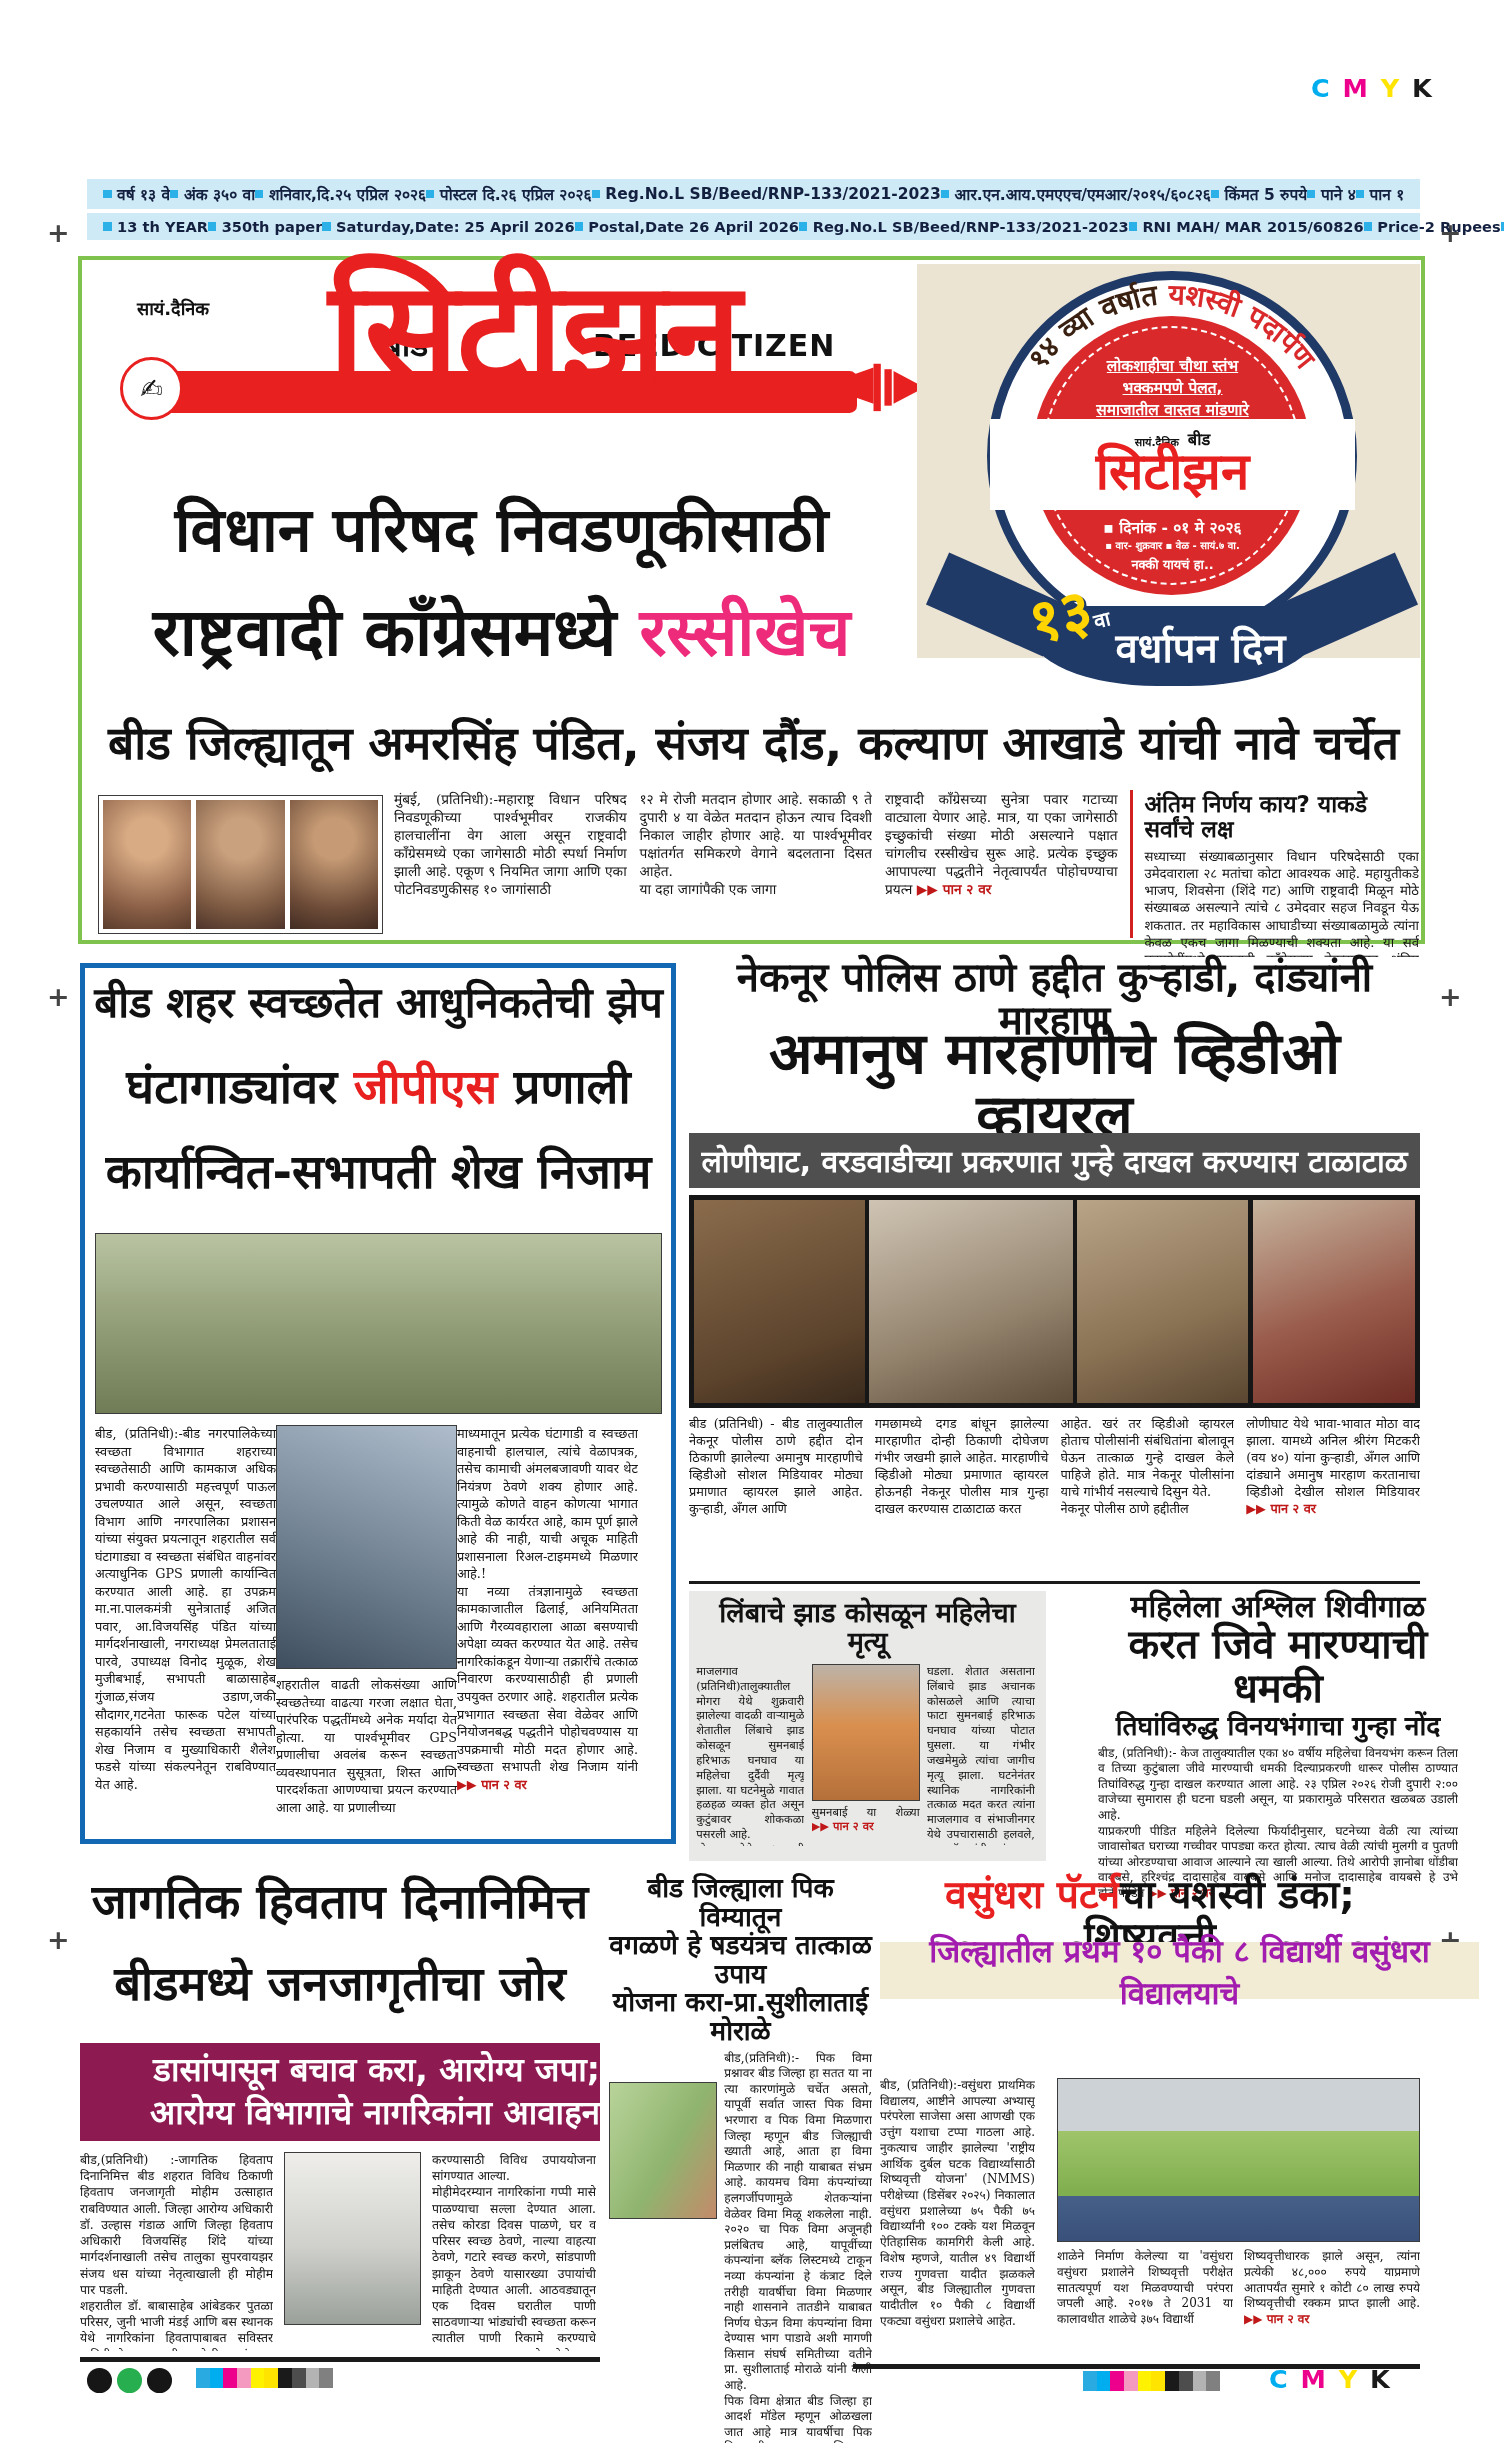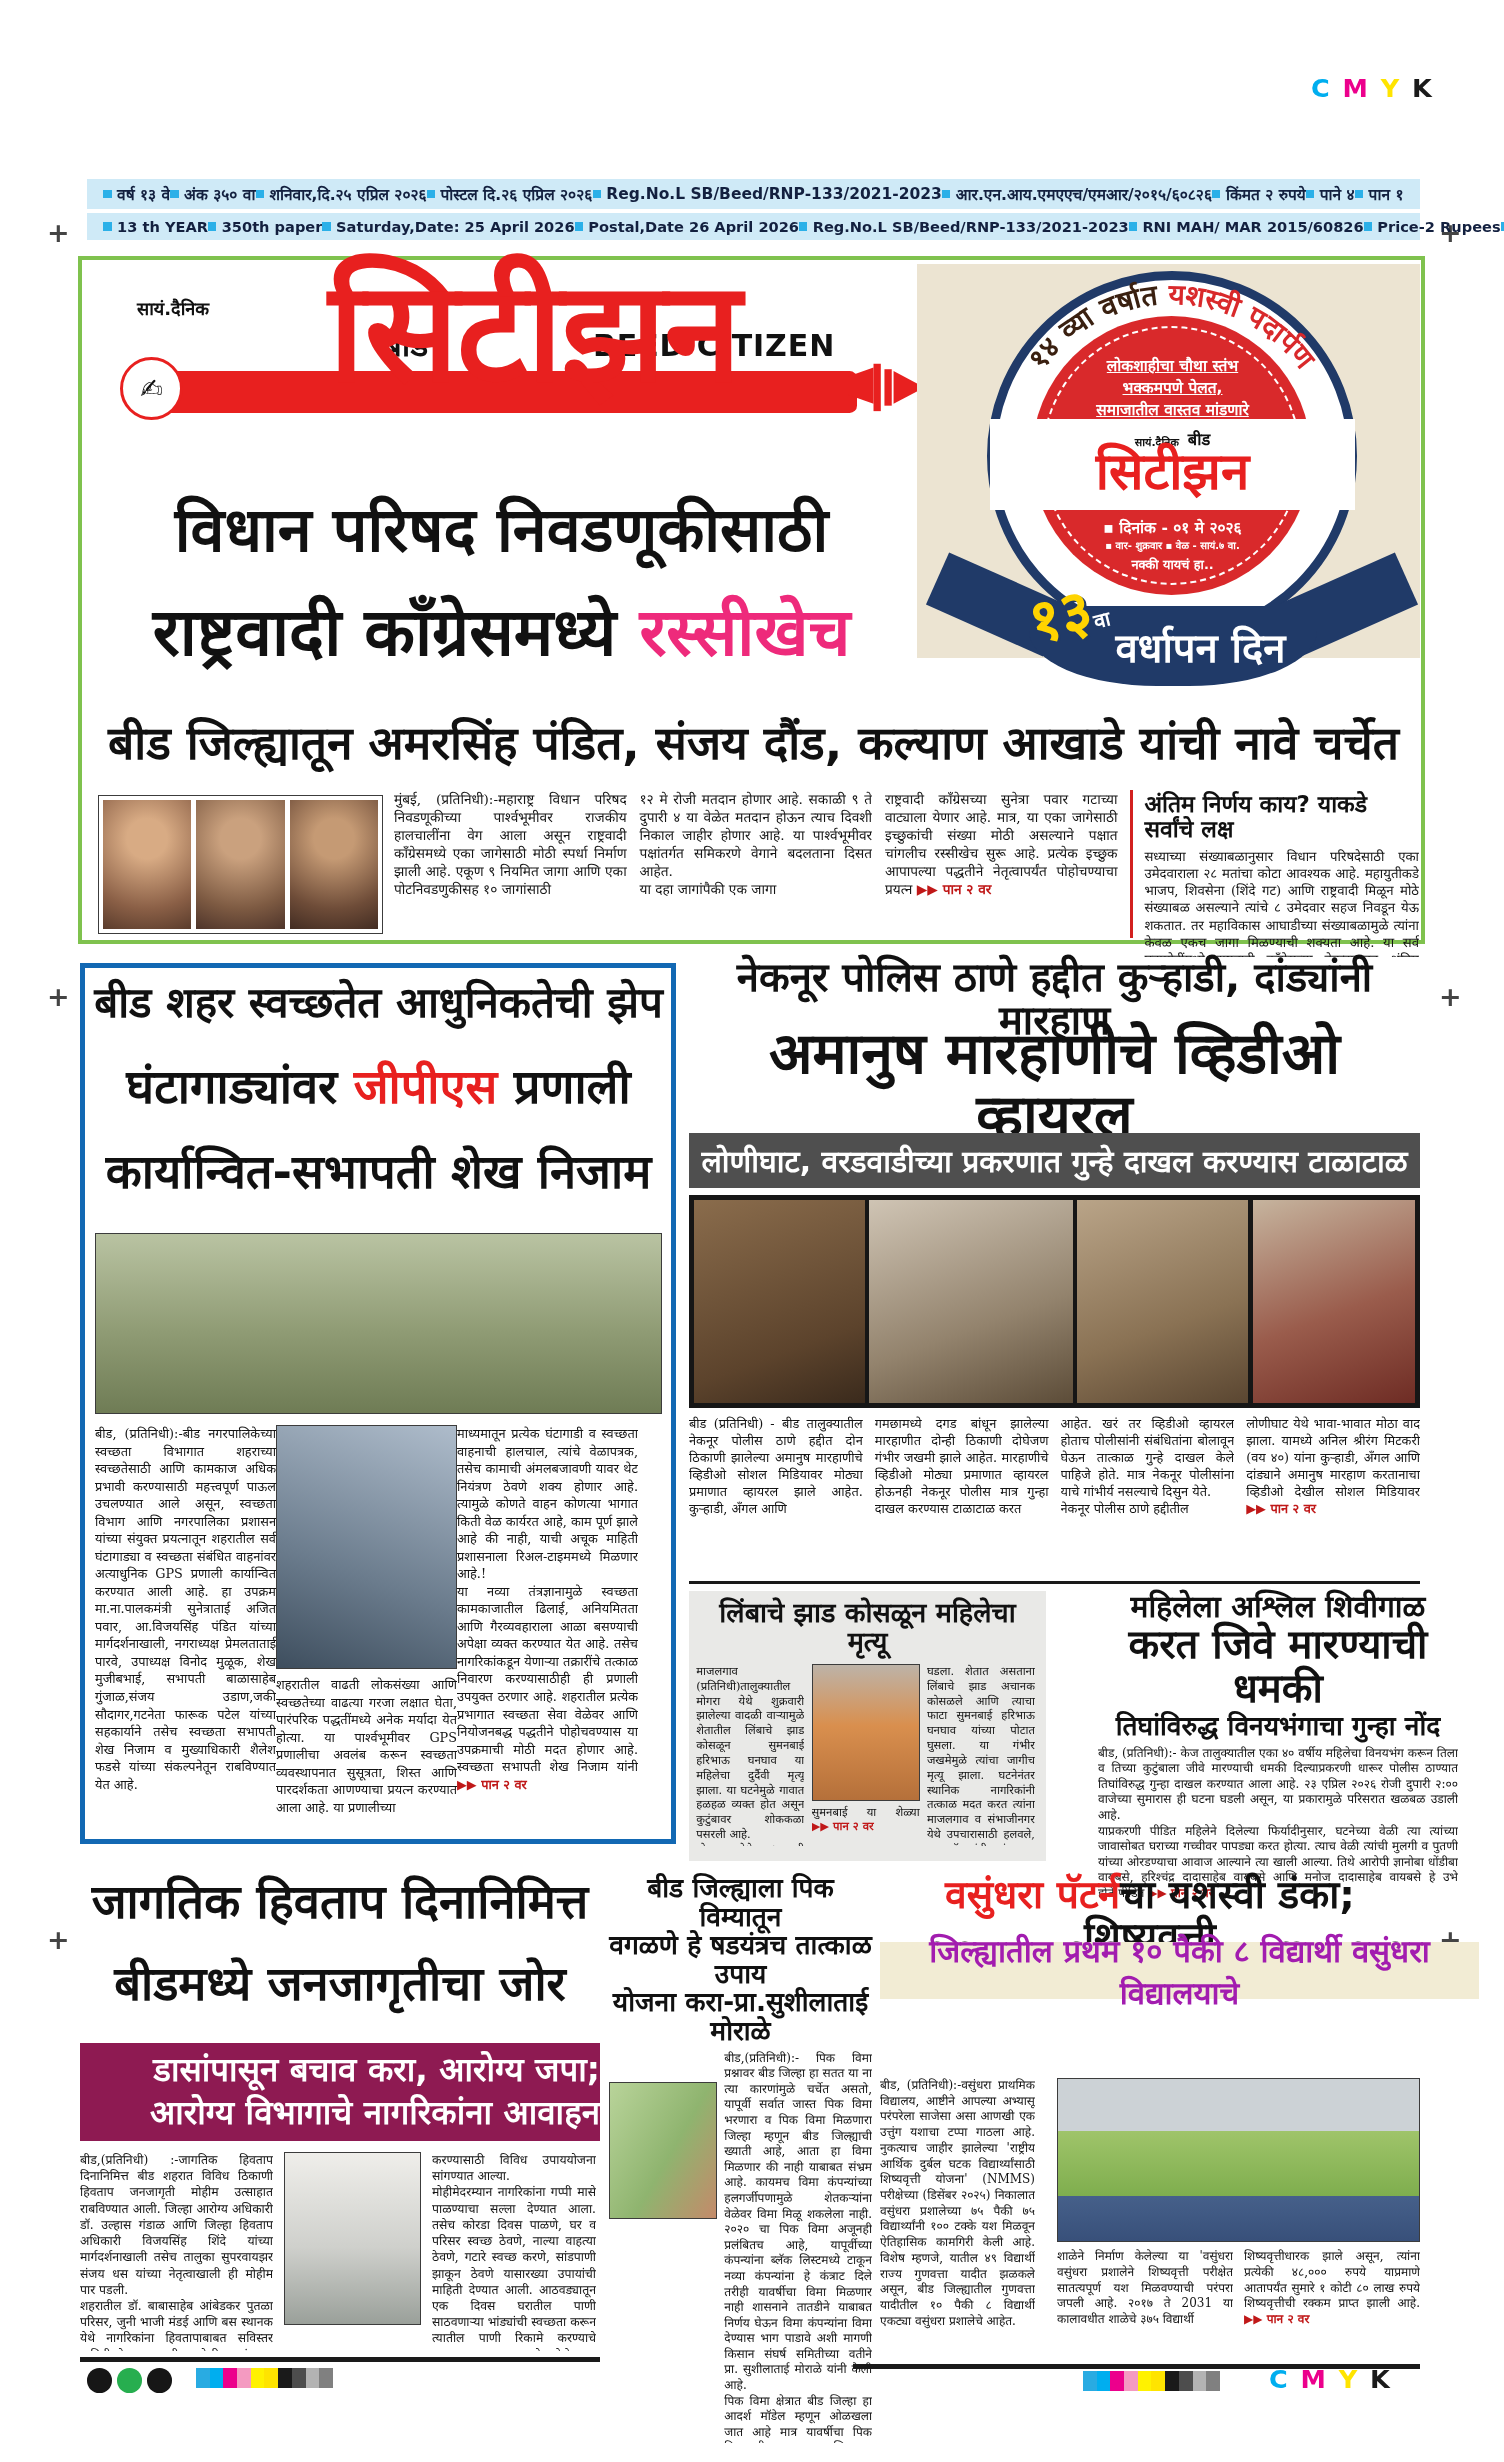--- a/index.html
+++ b/index.html
@@ -92,21 +92,21 @@
       <span class="ib-item">
         <span class="ib-bullet"></span>
         <span class="ib-text">Reg.No.L SB/Beed/RNP-133/2021-2023</span>
       </span>
       <span class="ib-item">
         <span class="ib-bullet"></span>
         <span class="ib-text">आर.एन.आय.एमएएच/एमआर/२०१५/६०८२६</span>
       </span>
       <span class="ib-item">
         <span class="ib-bullet"></span>
-        <span class="ib-text">किंमत २ रुपये</span>
+        <span class="ib-text">किंमत 5 रुपये</span>
       </span>
       <span class="ib-item">
         <span class="ib-bullet"></span>
         <span class="ib-text">पाने ४</span>
       </span>
       <span class="ib-item">
         <span class="ib-bullet"></span>
         <span class="ib-text">पान १</span>
       </span>
     </div>

